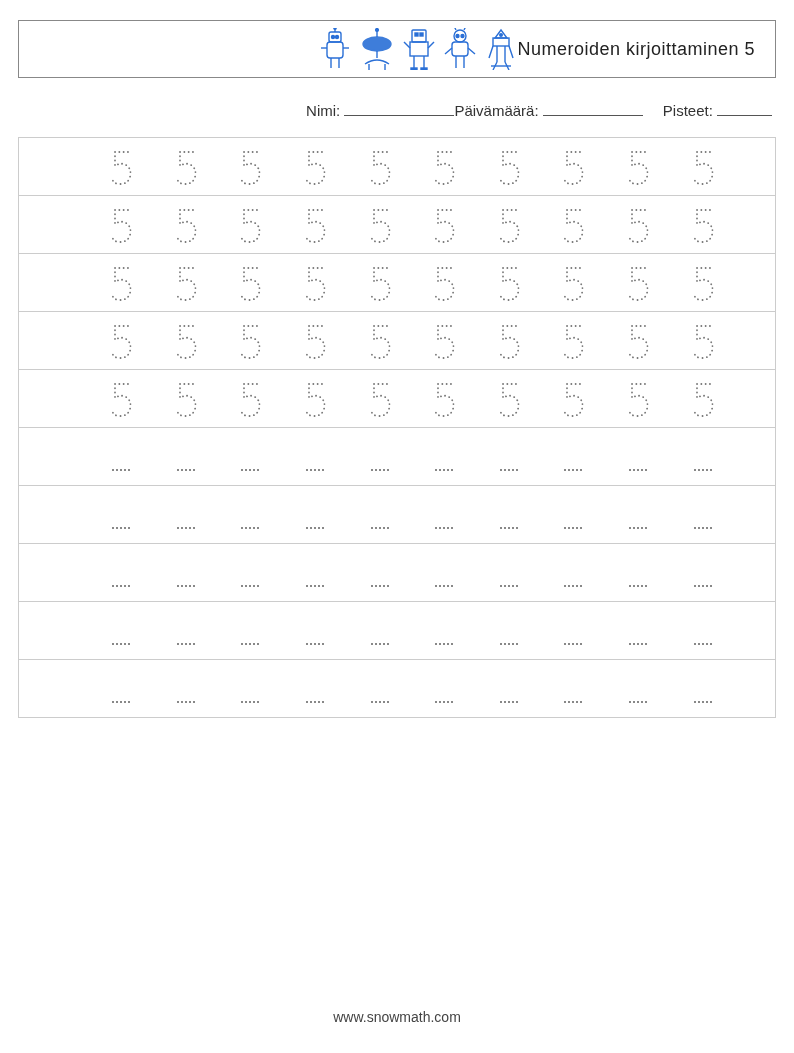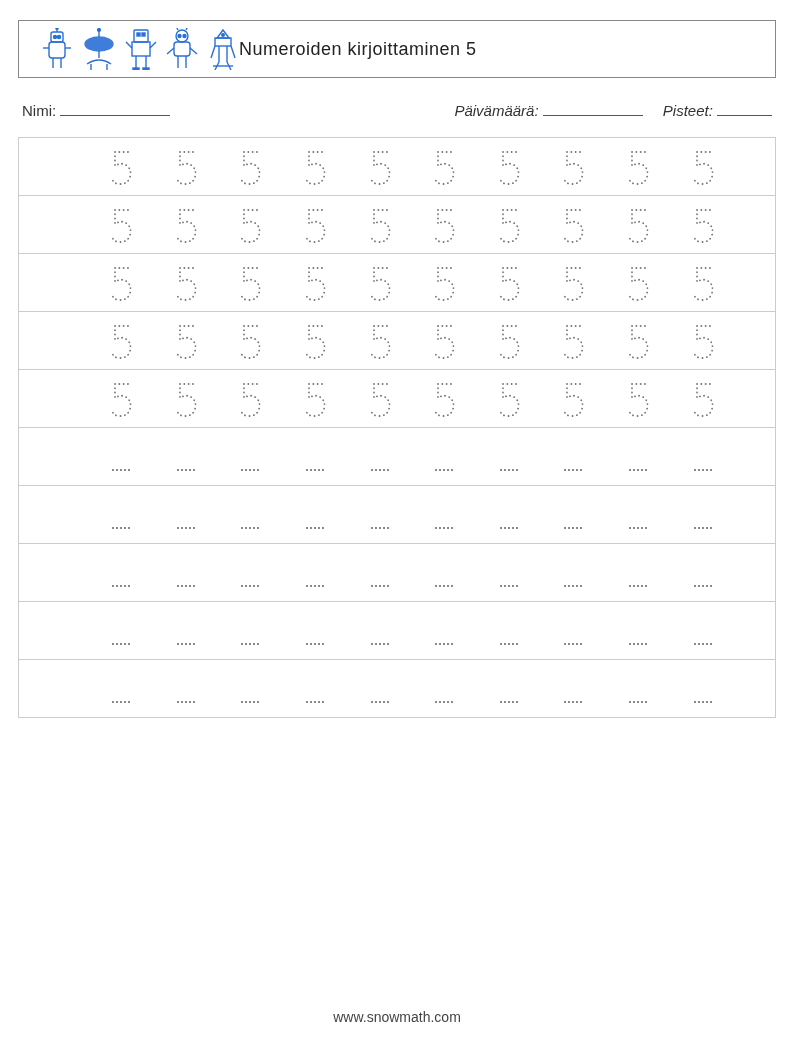--- a/index.html
+++ b/index.html
@@ -9,41 +9,41 @@
     box-sizing:border-box;
     position:relative;
     padding:20px 18px 0 18px;
   }
   
   .header-box{
     border:1px solid #888;
     height:58px;
     display:flex;
     align-items:center;
-    justify-content:flex-start;
+    justify-content:flex-end;
     padding:0 20px 0 22px;
     box-sizing:border-box;
   }
   .robots{display:flex;gap:8px;align-items:flex-end;}
   .robots svg{display:block;}
   .title{
     font-size:18px;
     letter-spacing:.5px;
     color:#222;
   }
 
   
   .meta{
     display:flex;
-    justify-content:space-between;
+    justify-content:flex-end;
     margin:22px 4px 18px 4px;
     font-size:15px;
     color:#333;
   }
-  .meta .right{display:flex;gap:20px;font-style:italic;}
+  .meta .right{display:flex;gap:20px;}
   .blank{
     display:inline-block;
     border-bottom:1px solid #555;
     height:1em;
     vertical-align:baseline;
   }
   .blank-name{width:110px;}
   .blank-date{width:100px;}
   .blank-score{width:55px;}
 

